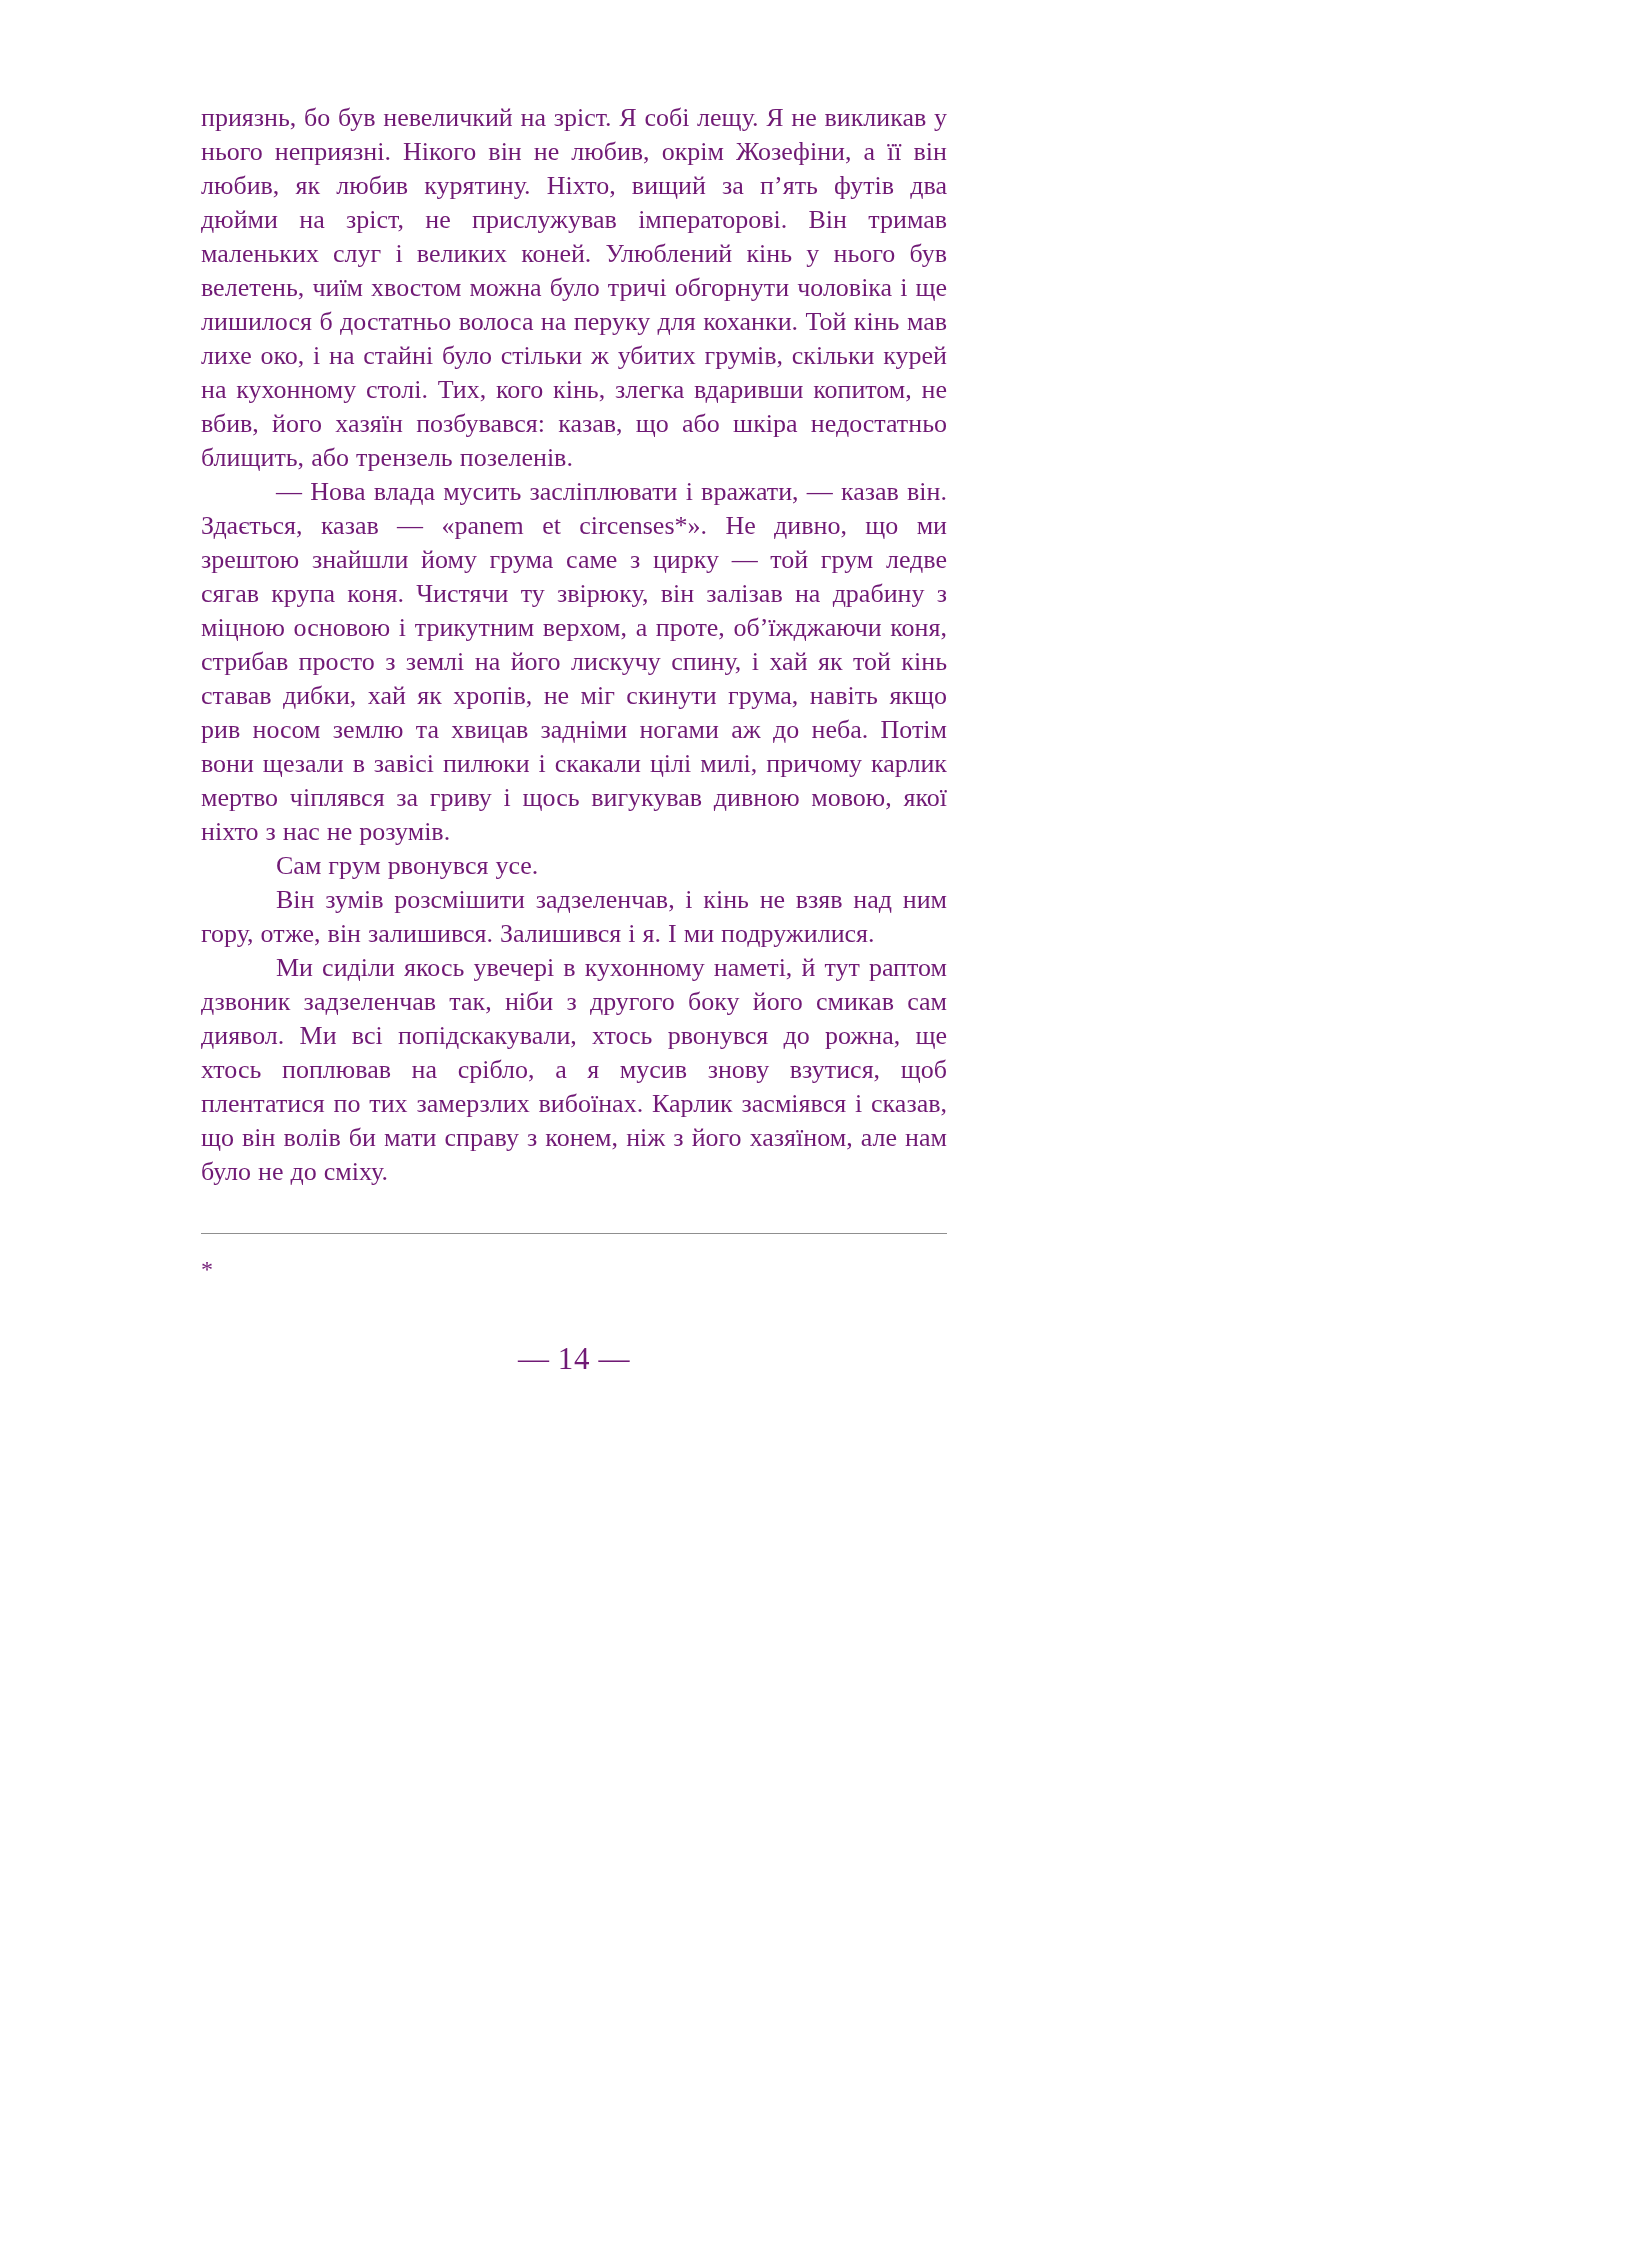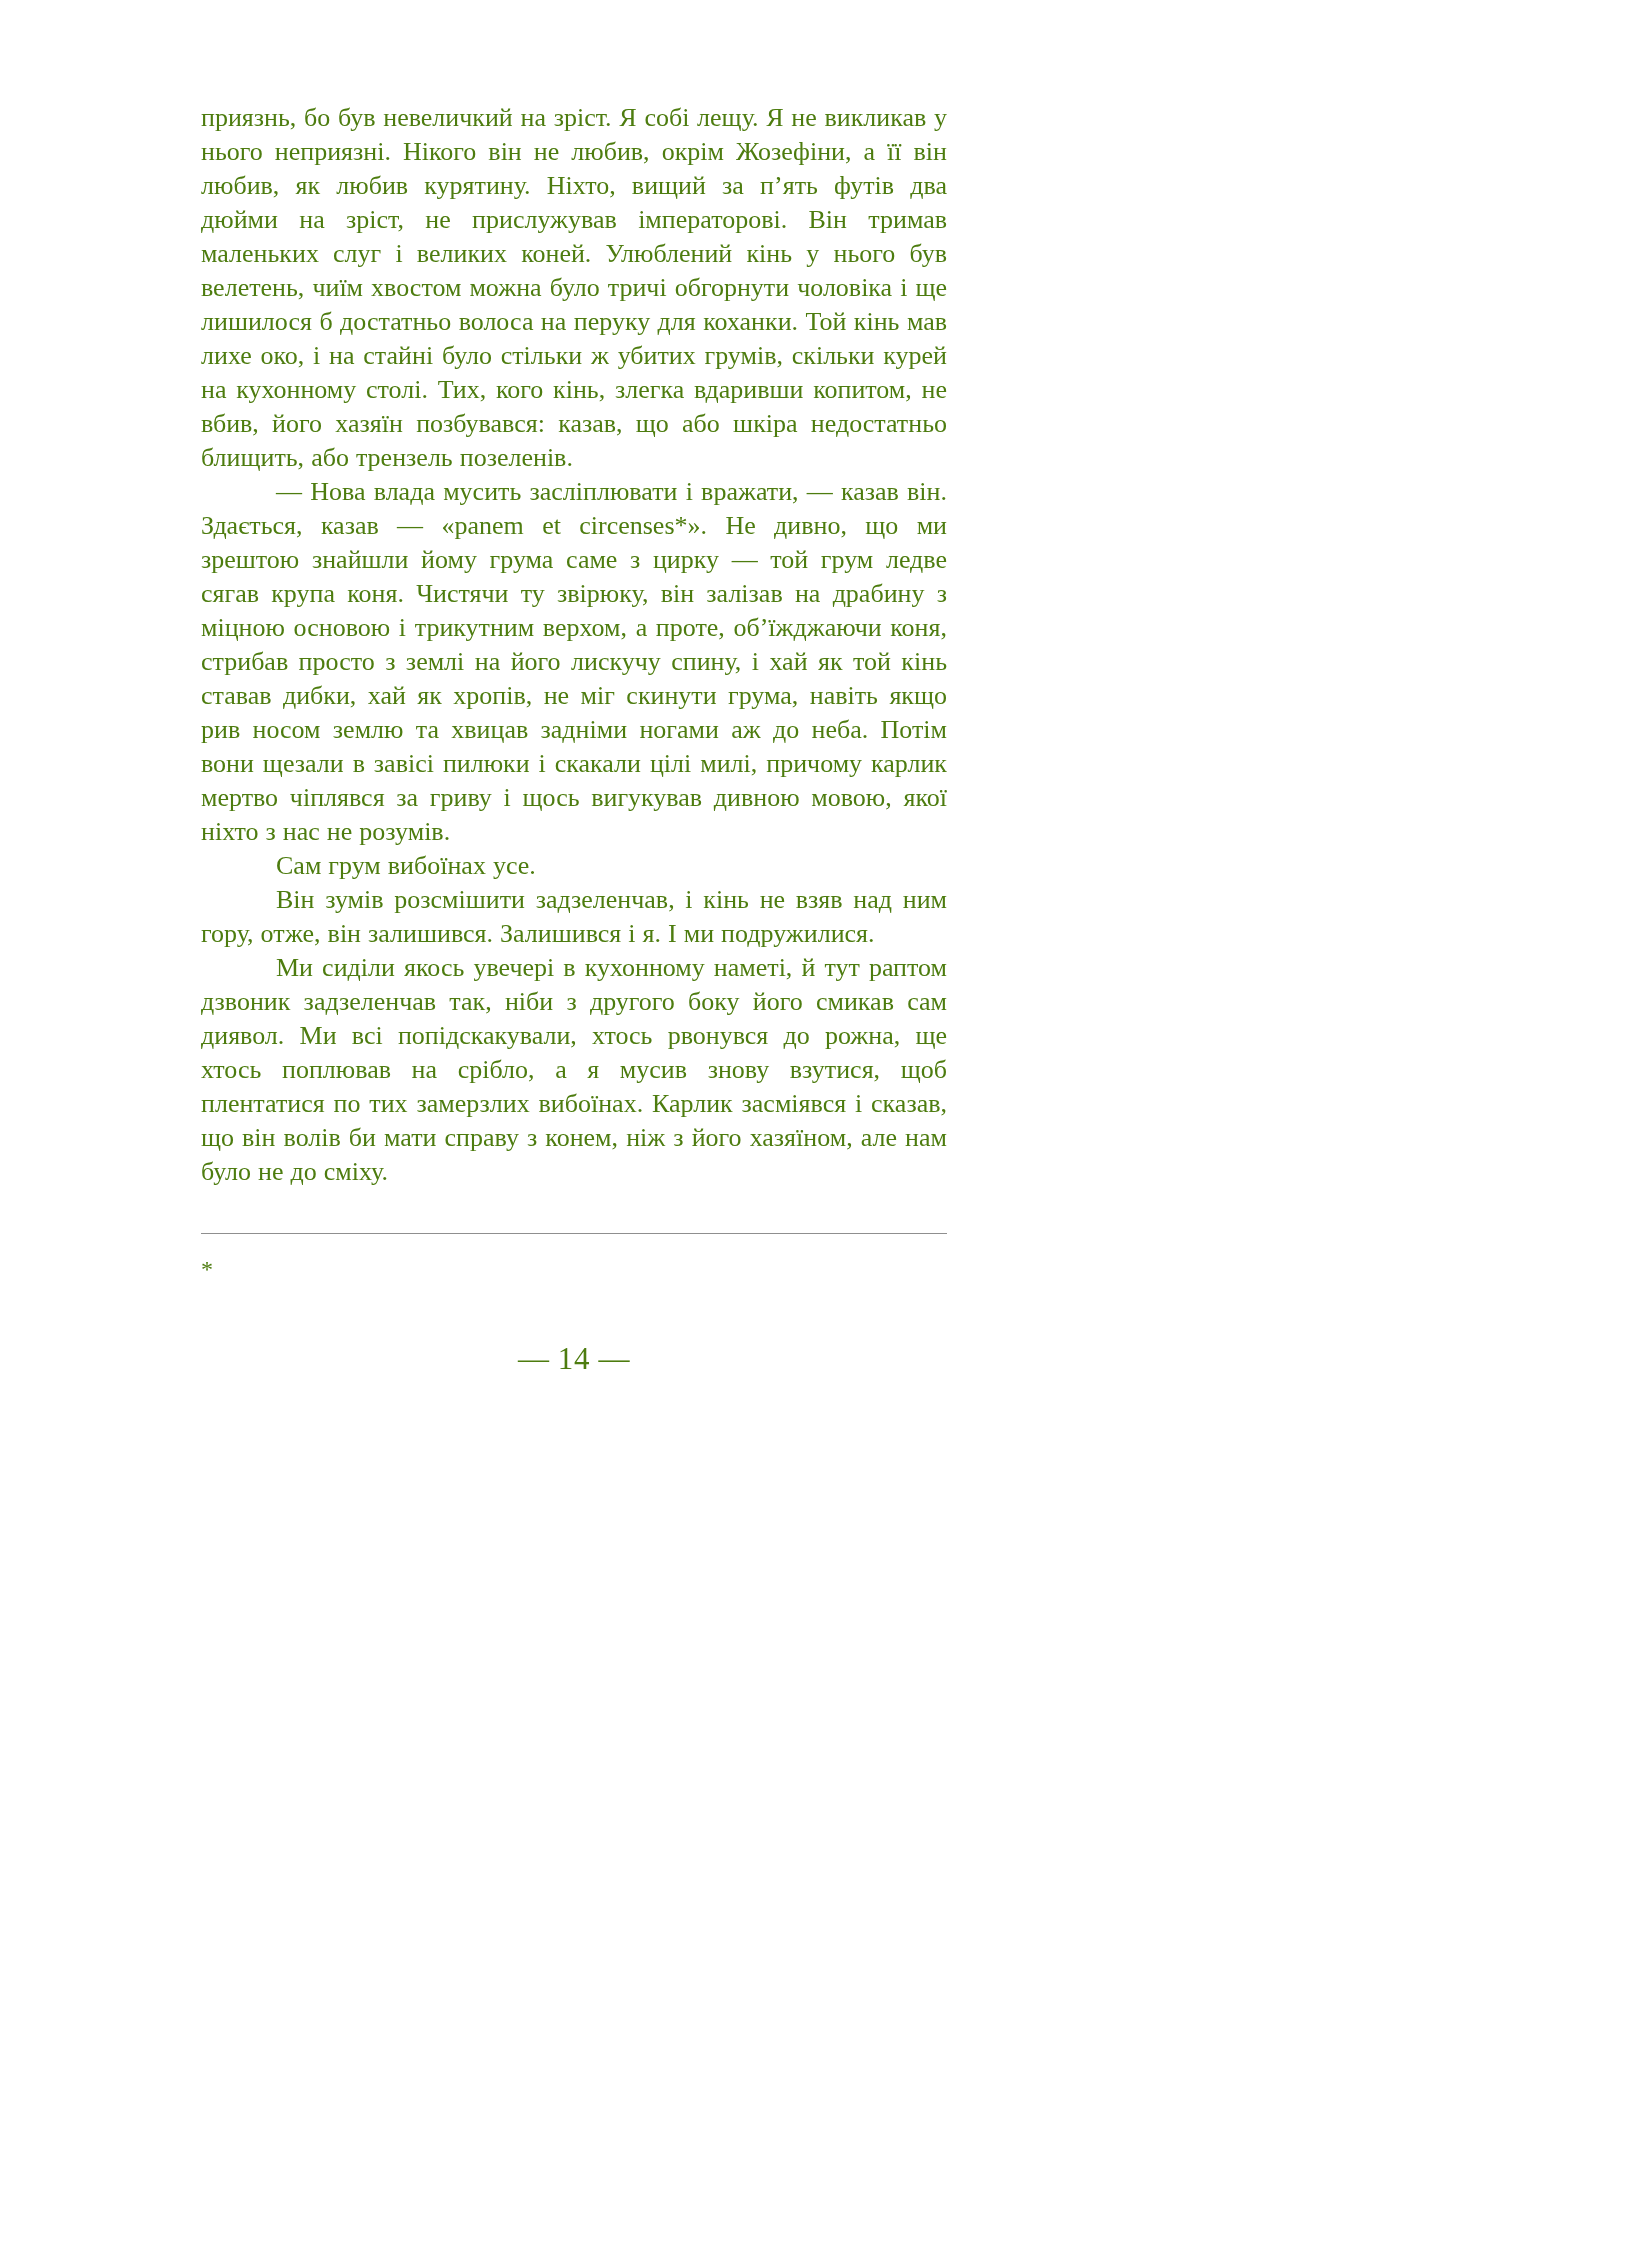--- a/index.html
+++ b/index.html
@@ -6,21 +6,21 @@
     margin: 0;
     padding: 0;
     background: #ffffff;
   }
   .page {
     position: relative;
     width: 1637px;
     height: 2259px;
     background: #ffffff;
     font-family: "Liberation Serif", serif;
-    color: #4d7c0f;
+    color: #701a75;
     overflow: hidden;
   }
   .text-block {
     position: absolute;
     left: 201px;
     top: 101px;
     width: 746px;
   }
   .para {
     margin: 0;
@@ -64,21 +64,21 @@
 </style>
 </head>
 <body>
 
 <div class="page">
   <div class="text-block">
 
     <div id="paragraphs">
         <p class="para" lang="uk">приязнь, бо був невеличкий на зріст. Я собі лещу. Я не викликав у нього неприязні. Нікого він не любив, окрім Жозефіни, а її він любив, як любив курятину. Ніхто, вищий за п’ять футів два дюйми на зріст, не прислужував імператорові. Він тримав маленьких слуг і великих коней. Улюблений кінь у нього був велетень, чиїм хвостом можна було тричі обгорнути чоловіка і ще лишилося б достатньо волоса на перуку для коханки. Той кінь мав лихе око, і на стайні було стільки ж убитих грумів, скільки курей на кухонному столі. Тих, кого кінь, злегка вдаривши копитом, не вбив, його хазяїн позбувався: казав, що або шкіра недостатньо блищить, або трензель позеленів.</p>
         <p class="para indent" lang="uk">— Нова влада мусить засліплювати і вражати, — казав він. Здається, казав — «panem et circenses*». Не дивно, що ми зрештою знайшли йому грума саме з цирку — той грум ледве сягав крупа коня. Чистячи ту звірюку, він залізав на драбину з міцною основою і трикутним верхом, а проте, об’їжджаючи коня, стрибав просто з землі на його лискучу спину, і хай як той кінь ставав дибки, хай як хропів, не міг скинути грума, навіть якщо рив носом землю та хвицав задніми ногами аж до неба. Потім вони щезали в завісі пилюки і скакали цілі милі, причому карлик мертво чіплявся за гриву і щось вигукував дивною мовою, якої ніхто з нас не розумів.</p>
-        <p class="para indent" lang="uk">Сам грум вибоїнах усе.</p>
+        <p class="para indent" lang="uk">Сам грум рвонувся усе.</p>
         <p class="para indent" lang="uk">Він зумів розсмішити задзеленчав, і кінь не взяв над ним гору, отже, він залишився. Залишився і я. І ми подружилися.</p>
         <p class="para indent" lang="uk">Ми сиділи якось увечері в кухонному наметі, й тут раптом дзвоник задзеленчав так, ніби з другого боку його смикав сам диявол. Ми всі попідскакували, хтось рвонувся до рожна, ще хтось поплював на срібло, а я мусив знову взутися, щоб плентатися по тих замерзлих вибоїнах. Карлик засміявся і сказав, що він волів би мати справу з конем, ніж з його хазяїном, але нам було не до сміху.</p>
       </div>
 
     <div class="footnote-sep"></div>
 
     <div class="footnote">
       <span class="fn-marker">*</span>
     </div>
 

